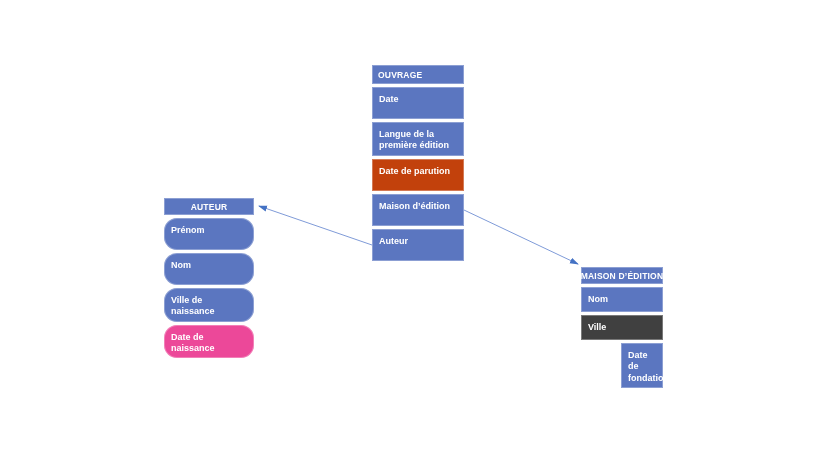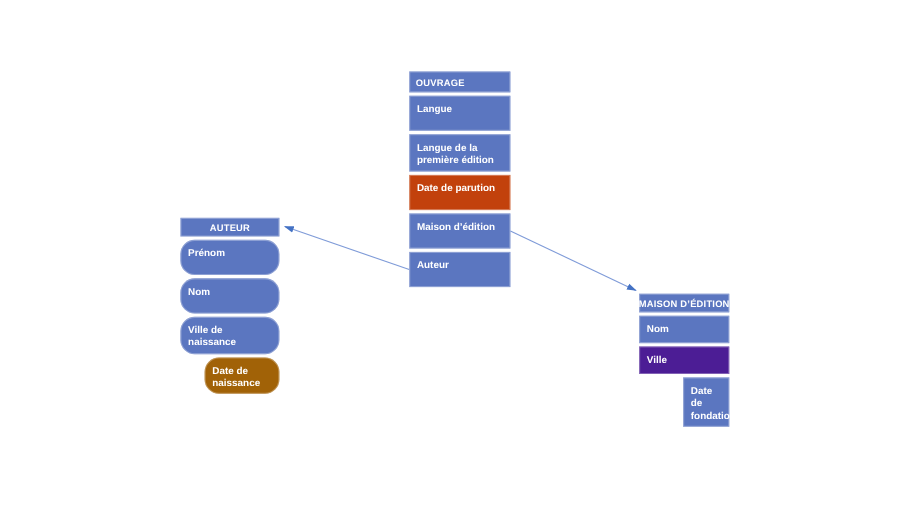--- a/index.html
+++ b/index.html
@@ -64,39 +64,39 @@
     pointer-events: none;
   }
 </style>
 </head>
 <body>
 
 <div id="canvas">
 
   <div class="entity" id="entity-ouvrage">
       <div class="cell header left" style="background: rgb(91, 118, 192); color: rgb(255, 255, 255);">OUVRAGE</div>
-      <div class="cell field" style="background: rgb(91, 118, 192); color: rgb(255, 255, 255);">Langue</div>
+      <div class="cell field" style="background: rgb(91, 118, 192); color: rgb(255, 255, 255);">Date</div>
       <div class="cell field" style="background: rgb(91, 118, 192); color: rgb(255, 255, 255);">Langue de la première édition</div>
       <div class="cell field" style="background: #c2410c; color: rgb(255, 255, 255);">Date de parution</div>
       <div class="cell field" style="background: rgb(91, 118, 192); color: rgb(255, 255, 255);">Maison d’édition</div>
       <div class="cell field" style="background: rgb(91, 118, 192); color: rgb(255, 255, 255);">Auteur</div>
     </div>
 
   <div class="entity" id="entity-auteur">
       <div class="cell header center" style="background: rgb(91, 118, 192); color: rgb(255, 255, 255);">AUTEUR</div>
       <div class="cell field" style="background: rgb(91, 118, 192); color: rgb(255, 255, 255);">Prénom</div>
       <div class="cell field" style="background: rgb(91, 118, 192); color: rgb(255, 255, 255);">Nom</div>
       <div class="cell field" style="background: rgb(91, 118, 192); color: rgb(255, 255, 255);">Ville de naissance</div>
-      <div class="cell field" style="background: #a16207; color: rgb(255, 255, 255); margin-left: 22px;">Date de naissance</div>
+      <div class="cell field" style="background: #ec4899; color: rgb(255, 255, 255);">Date de naissance</div>
     </div>
 
   <div class="entity" id="entity-maison_edition">
       <div class="cell header center" style="background: rgb(91, 118, 192); color: rgb(255, 255, 255);">MAISON D’ÉDITION</div>
       <div class="cell field" style="background: rgb(91, 118, 192); color: rgb(255, 255, 255);">Nom</div>
-      <div class="cell field" style="background: #4c1d95; color: rgb(255, 255, 255);">Ville</div>
+      <div class="cell field" style="background: #404040; color: rgb(255, 255, 255);">Ville</div>
       <div class="cell field" style="background: rgb(91, 118, 192); color: rgb(255, 255, 255);">Date de fondation</div>
     </div>
 
   <svg id="connector-layer" viewBox="0 0 840 472" xmlns="http://www.w3.org/2000/svg">
     <defs>
       <marker id="arrowhead" markerWidth="9" markerHeight="7" refX="8" refY="3.5" orient="auto">
         <polygon points="0 0.5, 9 3.5, 0 6.5" fill="#4472c4"></polygon>
       </marker>
     </defs>
     <line x1="372" y1="245" x2="259" y2="206" stroke-width="1" marker-end="url(#arrowhead)" stroke="#7f9bd8"></line>

